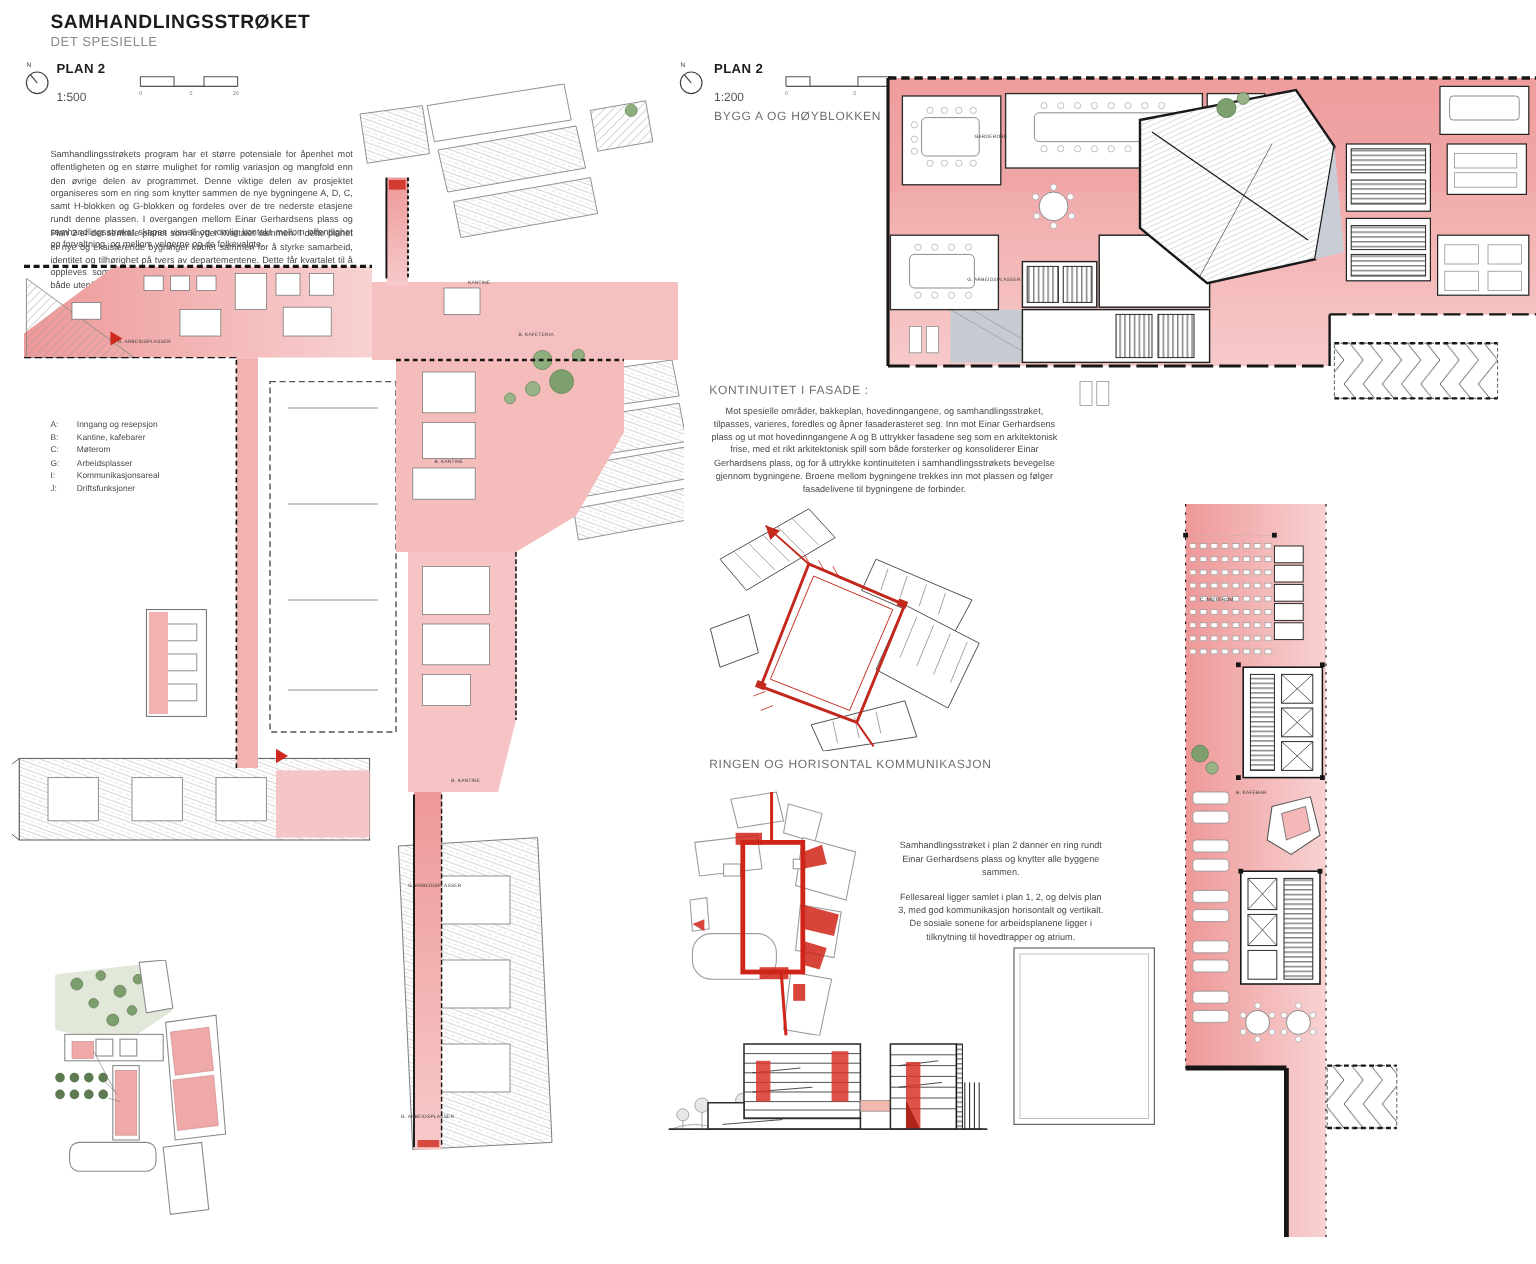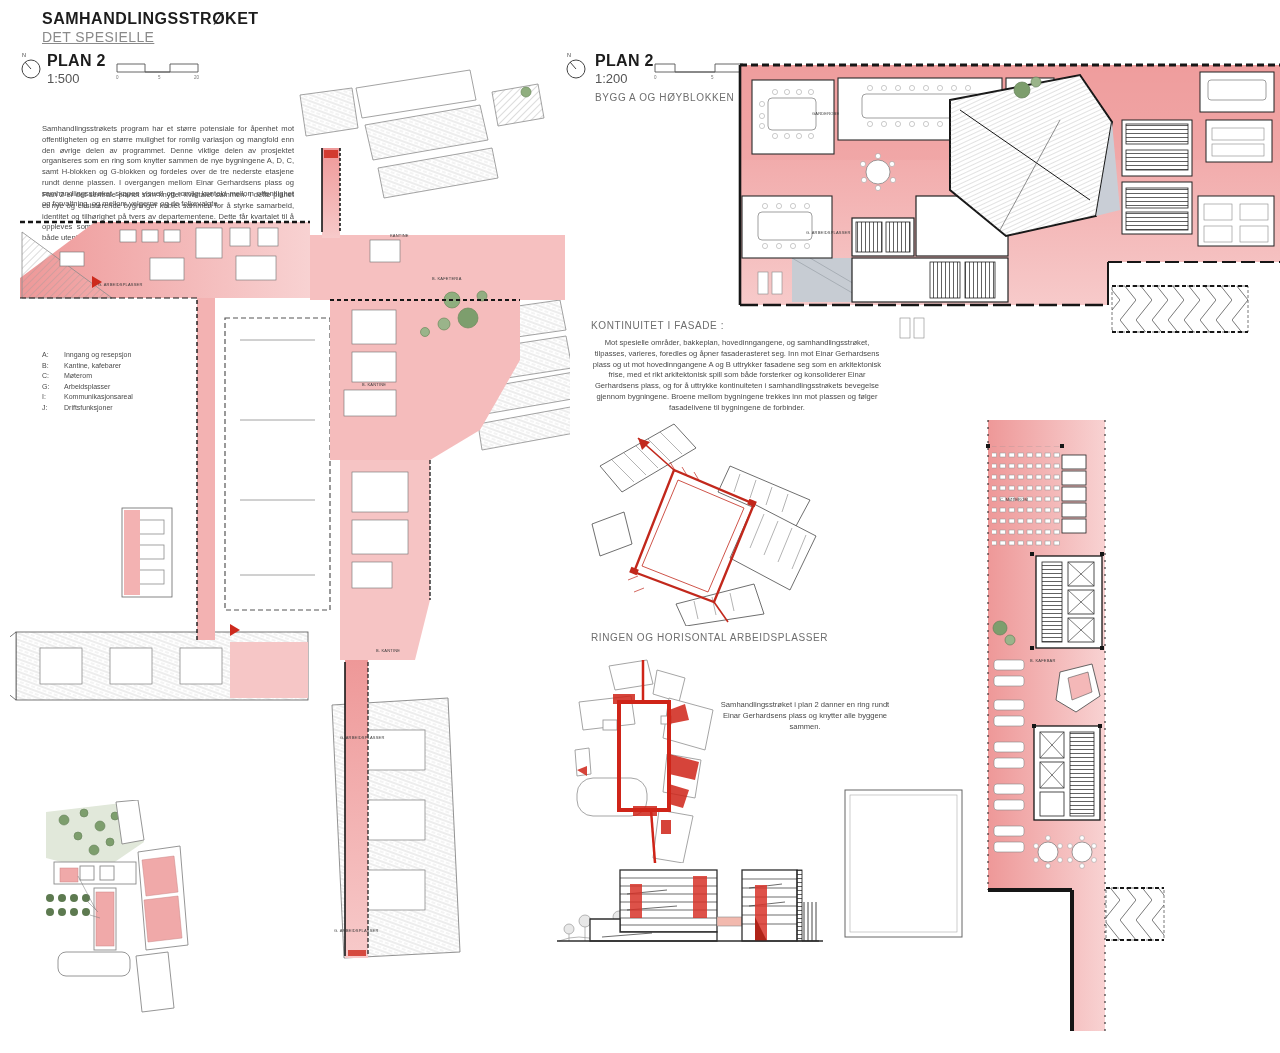--- a/index.html
+++ b/index.html
@@ -1,22 +1,22 @@
 <!DOCTYPE html>
 <html><head>
 <meta charset="utf-8">
 <style>
   html,body{margin:0;padding:0;background:#fff;}
   body{font-family:"Liberation Sans","DejaVu Sans",sans-serif;color:#3c3c3c;}
   #board{position:relative;width:1280px;height:1031px;background:#ffffff;overflow:hidden;}
   .abs{position:absolute;}
   .title{font-size:16px;font-weight:bold;letter-spacing:.5px;color:#1c1c1c;}
-  .subtitle{font-size:14px;color:#8a8a8a;letter-spacing:.4px;margin-top:1px;text-decoration:underline;}
-  .plan-name{font-size:16px;font-weight:bold;color:#1c1c1c;letter-spacing:.3px;}
-  .plan-scale{font-size:13px;color:#555;margin-top:1px;}
+  .subtitle{font-size:11px;color:#8a8a8a;letter-spacing:.4px;margin-top:1px;}
+  .plan-name{font-size:11px;font-weight:bold;color:#1c1c1c;letter-spacing:.3px;}
+  .plan-scale{font-size:10px;color:#555;margin-top:12px;}
   .section-h{font-size:10px;color:#6e6e6e;letter-spacing:.6px;}
   .body-t{font-size:7.6px;line-height:1.42;color:#4a4a4a;text-align:justify;margin-top:41px;}
   .body-t2{font-size:7.6px;line-height:1.42;color:#4a4a4a;text-align:center;}
   .legend-row{display:flex;font-size:7px;color:#4a4a4a;line-height:1.5;}
   .legend-key{width:22px;flex:0 0 22px;}
   .tiny-label{position:absolute;font-size:4px;color:#3a3a3a;letter-spacing:.2px;white-space:nowrap;transform-origin:0 0;}
   .tick-num{font-size:4.5px;color:#777;}
   .north-n{font-size:5.5px;color:#444;}
   svg{display:block;}
 </style>
@@ -592,21 +592,21 @@
     </g>
     <g stroke="#c2281c" stroke-width="0.7">
       <line x1="98" y1="64" x2="92" y2="54"></line>
         <line x1="110" y1="69" x2="104" y2="59"></line>
         <line x1="122" y1="74" x2="116" y2="64"></line>
       <line x1="60" y1="168" x2="50" y2="172"></line>
         <line x1="66" y1="180" x2="56" y2="184"></line>
     </g>
   </svg>
 
-  <div class="abs section-h" style="left:591px;top:632px;white-space:nowrap;">RINGEN OG HORISONTAL ARBEIDSPLASSER</div>
+  <div class="abs section-h" style="left:591px;top:632px;white-space:nowrap;">RINGEN OG HORISONTAL KOMMUNIKASJON</div>
 
   <svg class="abs" style="left:573px;top:658px;" width="145" height="205" viewBox="0 0 145 205">
     <g stroke="#9b9b9b" stroke-width="0.9" fill="#ffffff">
       <polygon points="36,8 74,2 80,26 42,32"></polygon>
       <polygon points="84,12 112,20 106,44 80,36"></polygon>
       <polygon points="6,44 58,38 62,66 10,72"></polygon>
       <polygon points="2,92 16,90 18,116 4,118"></polygon>
       <rect x="4" y="120" width="70" height="38" rx="16"></rect>
       <polygon points="96,40 140,52 132,92 90,80"></polygon>
       <polygon points="94,96 128,102 122,140 90,134"></polygon>
@@ -623,22 +623,23 @@
       <polygon points="96,52 112,46 116,62 96,66"></polygon>
       <polygon points="96,96 126,104 122,122 96,116"></polygon>
       <polygon points="96,126 116,132 110,150 96,146"></polygon>
       <rect x="40" y="36" width="22" height="10"></rect>
       <polygon points="4,112 14,108 14,118"></polygon>
       <rect x="60" y="148" width="24" height="10"></rect>
       <rect x="88" y="162" width="10" height="14"></rect>
     </g>
   </svg>
 
-  <div class="abs" style="left:717px;top:700px;width:176px;">
+  <div class="abs" style="left:746px;top:700px;width:176px;">
     <div class="body-t2">Samhandlingsstrøket i plan 2 danner en ring rundt Einar Gerhardsens plass og knytter alle byggene sammen.</div>
+    <div class="body-t2" style="margin-top:11px;">Fellesareal ligger samlet i plan 1, 2, og delvis plan 3, med god kommunikasjon horisontalt og vertikalt. De sosiale sonene for arbeidsplanene ligger i tilknytning til hovedtrapper og atrium.</div>
   </div>
 
   <svg class="abs" style="left:557px;top:857px;" width="266" height="100" viewBox="0 0 266 100">
 
     <g stroke="#9a9a9a" stroke-width="0.7" fill="#e8e8e8">
       <circle cx="12" cy="72" r="5"></circle>
         <circle cx="28" cy="64" r="6"></circle>
         <circle cx="46" cy="68" r="5"></circle>
         <circle cx="62" cy="60" r="6"></circle>
         <circle cx="80" cy="66" r="5"></circle>

